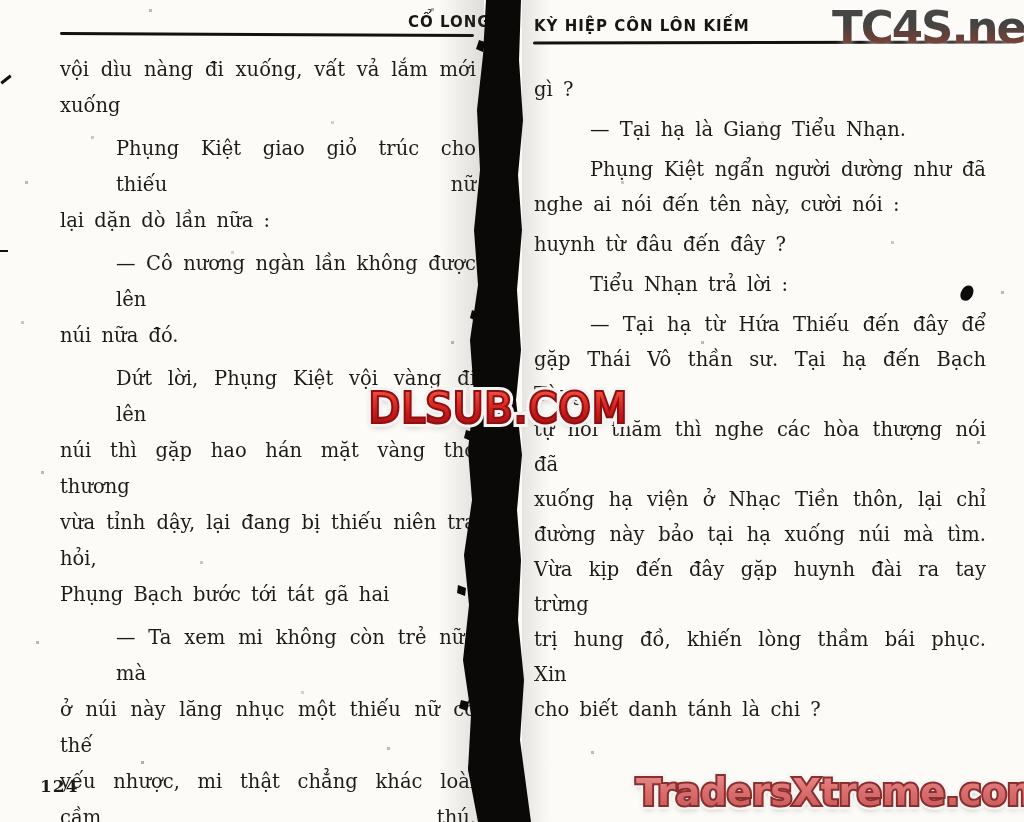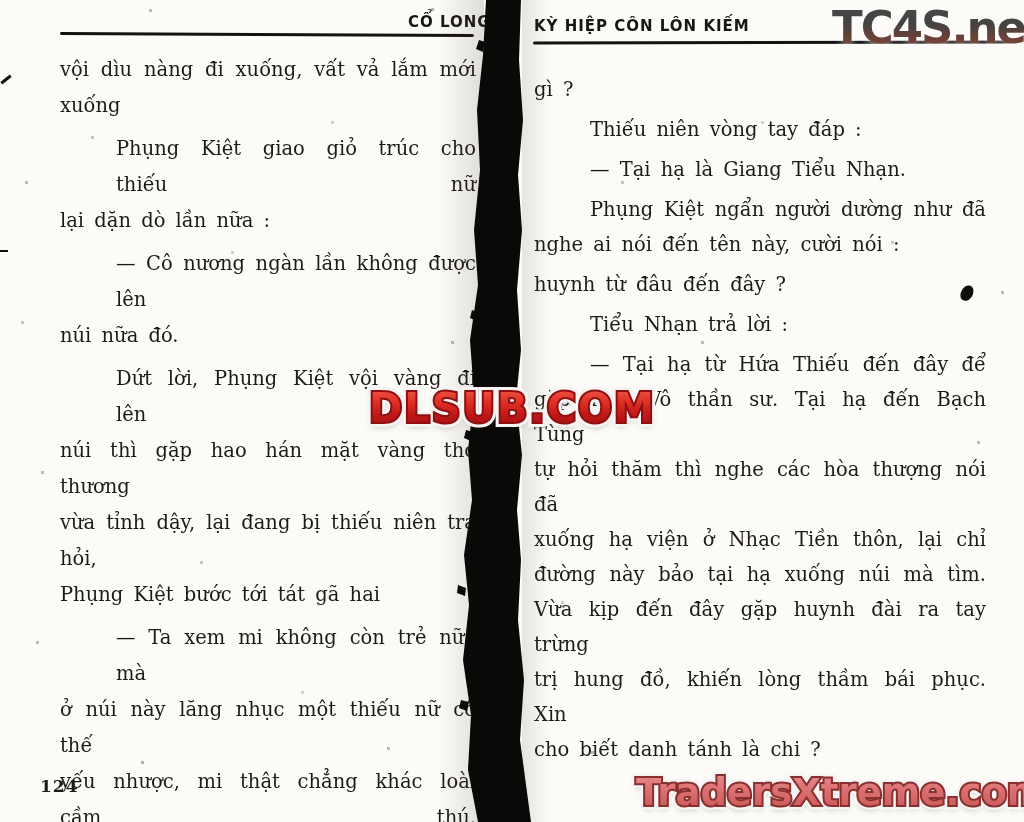--- a/index.html
+++ b/index.html
@@ -73,21 +73,21 @@
   .wm .layer{position:absolute;left:0;top:0;}
   .wm .base{position:relative;}
 
   .wm-tc4s{left:832px;top:1px;font-size:45px;font-weight:900;letter-spacing:-2px;}
   .wm-tc4s .glow{color:#ffffff;filter:blur(4px);opacity:.95;}
   .wm-tc4s .fill{
     background:linear-gradient(180deg,#4a4a4a 0%,#434341 42%,#6e4138 72%,#97523f 100%);
     -webkit-background-clip:text;background-clip:text;color:transparent;
   }
 
-  .wm-dlsub{left:369px;top:385px;font-size:40px;font-weight:700;letter-spacing:2px;}
+  .wm-dlsub{left:369px;top:385px;font-size:40px;font-weight:400;letter-spacing:2px;}
   .wm-dlsub .outline{color:#fff;-webkit-text-stroke:10px #f6f4f2;text-shadow:0 4px 7px rgba(60,55,50,.45);}
   .wm-dlsub .edge{color:#8e0e12;-webkit-text-stroke:4px #8e0e12;}
   .wm-dlsub .fill{
     background:linear-gradient(180deg,#f26050 0%,#e03226 35%,#c01818 65%,#9c0f0d 100%);
     -webkit-background-clip:text;background-clip:text;color:transparent;
   }
 
   .wm-traders{left:636px;top:771px;font-size:37px;font-weight:900;letter-spacing:0px;}
   .wm-traders .outline{color:#fff;-webkit-text-stroke:9px #f7f5f3;text-shadow:0 4px 6px rgba(60,55,50,.4);}
   .wm-traders .edge{color:#8a2f2f;-webkit-text-stroke:4px #8a2f2f;}
@@ -115,39 +115,36 @@
       <div class="line end">lại dặn dò lần nữa :</div>
     </div>
     <div class="para">
       <div class="line full indent">— Cô nương ngàn lần không được lên</div>
       <div class="line end">núi nữa đó.</div>
     </div>
     <div class="para">
       <div class="line full indent">Dứt lời, Phụng Kiệt vội vàng đi lên</div>
       <div class="line full">núi thì gặp hao hán mặt vàng thọ thương</div>
       <div class="line full">vừa tỉnh dậy, lại đang bị thiếu niên tra hỏi,</div>
-      <div class="line end">Phụng Kiệt bước tới tát gã hai</div>
+      <div class="line end">Phụng Bạch bước tới tát gã hai</div>
     </div>
     <div class="para">
       <div class="line full indent">— Ta xem mi không còn trẻ nữa mà</div>
       <div class="line full">ở núi này lăng nhục một thiếu nữ cô thế</div>
       <div class="line full">yếu nhược, mi thật chẳng khác loài cầm thú.</div>
 
     </div>
 
   </div>
 
   <div class="pagenum">124</div>
 
   <div class="col col-right">
     <div class="para">
       <div class="line end">gì ?</div>
-    </div>
-    <div class="para">
-      <div class="line end indent">Thiếu niên vòng tay đáp :</div>
     </div>
     <div class="para">
       <div class="line end indent">— Tại hạ là Giang Tiểu Nhạn.</div>
     </div>
     <div class="para">
       <div class="line full indent">Phụng Kiệt ngẩn người dường như đã</div>
       <div class="line end">nghe ai nói đến tên này, cười nói :</div>
     </div>
     <div class="para">
       <div class="line end">huynh từ đâu đến đây ?</div>

